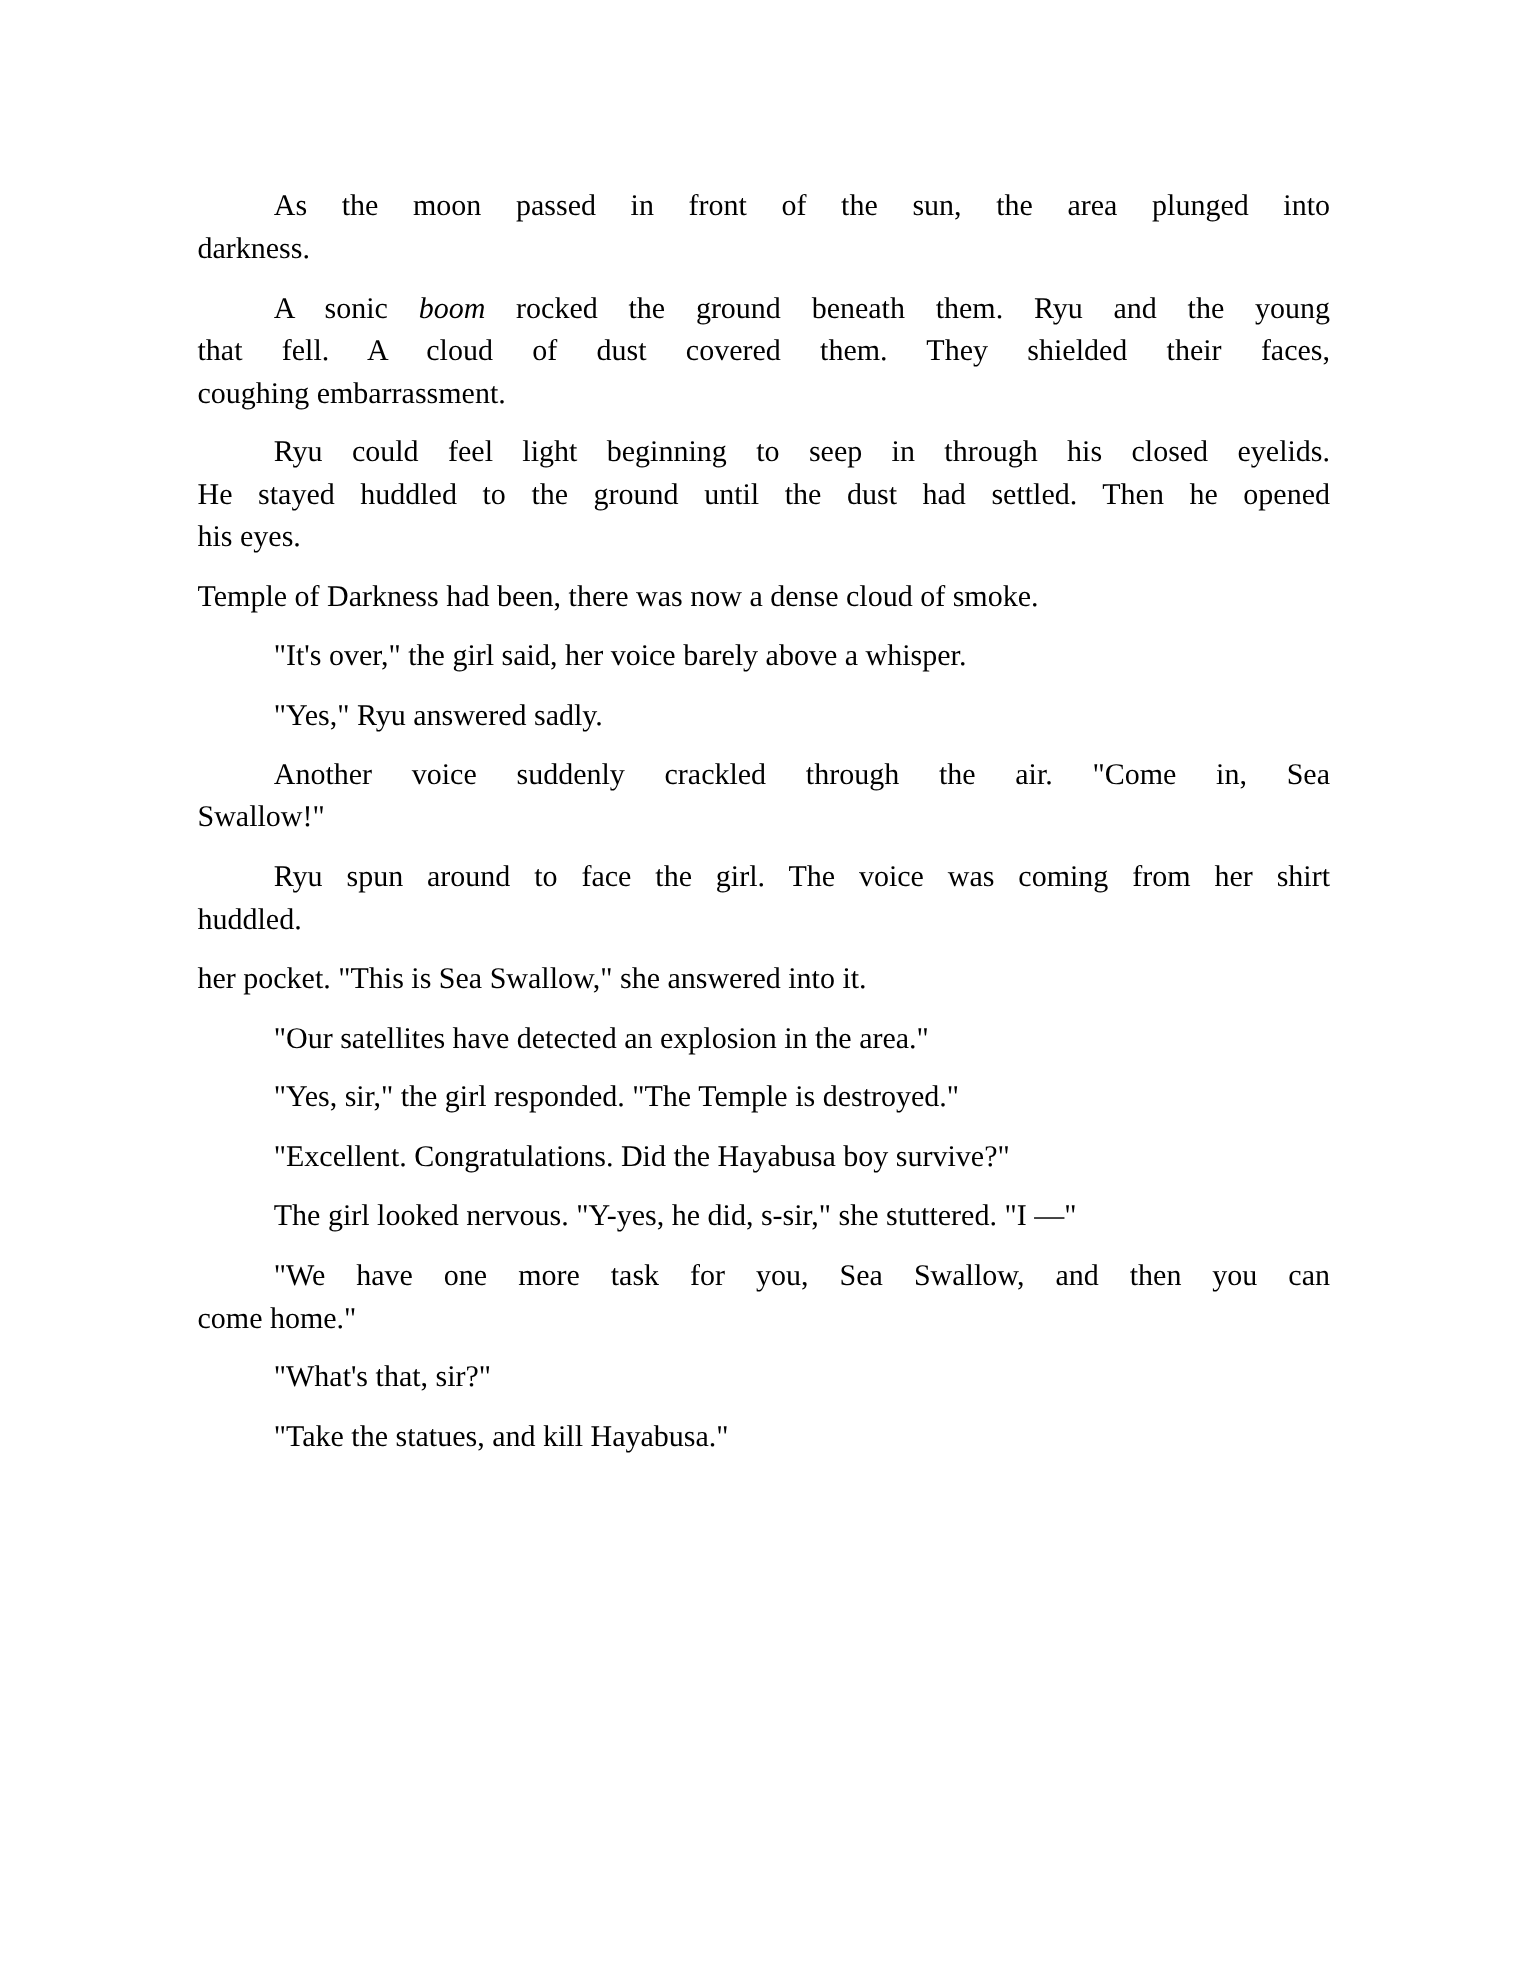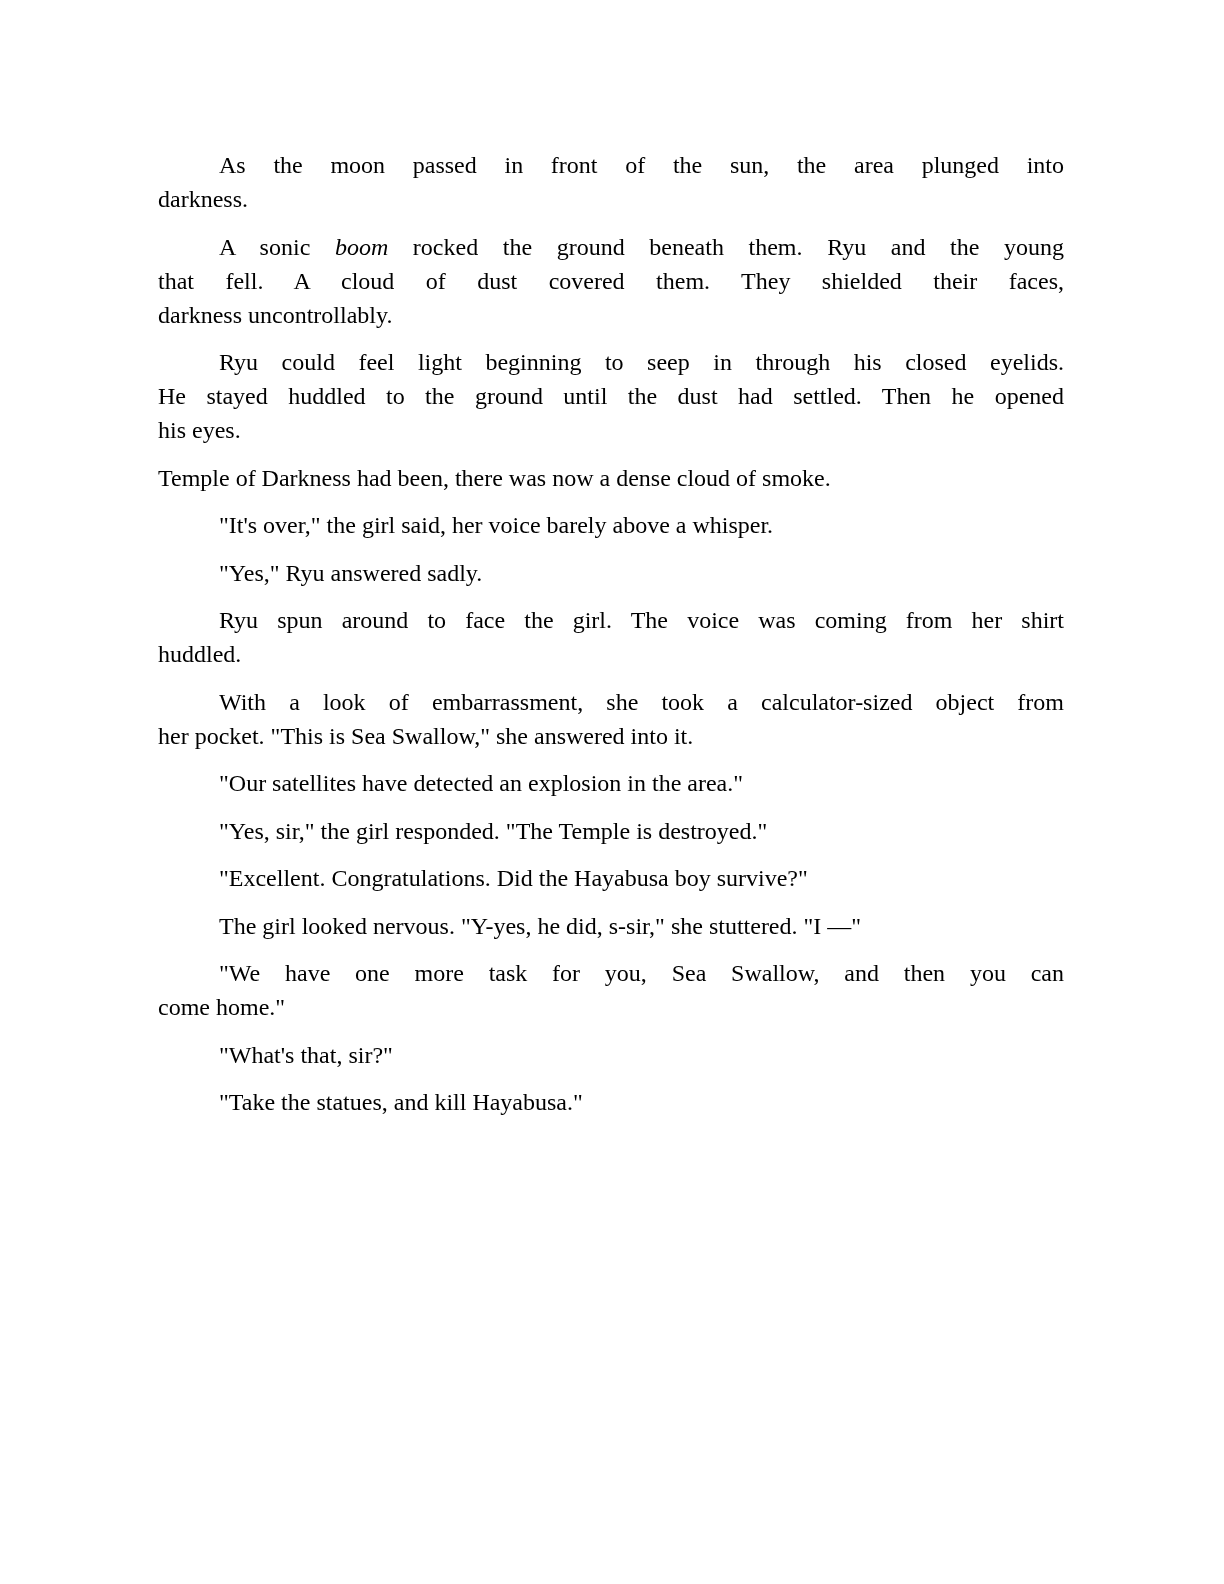--- a/index.html
+++ b/index.html
@@ -35,42 +35,45 @@
 <body style="background: rgb(255, 255, 255);">
 
 <div class="text-block" style="color: rgb(0, 0, 0);">
     <div class="para">
       <div class="line first"><span>As the moon passed in front of the sun, the area plunged into</span></div>
       <div class="line last"><span>darkness.</span></div>
     </div>
     <div class="para">
       <div class="line first"><span>A sonic </span><em>boom</em><span> rocked the ground beneath them. Ryu and the young</span></div>
       <div class="line"><span>that fell. A cloud of dust covered them. They shielded their faces,</span></div>
-      <div class="line last"><span>darkness uncontrollably.</span></div>
+      <div class="line last"><span>coughing embarrassment.</span></div>
     </div>
     <div class="para">
       <div class="line first"><span>Ryu could feel light beginning to seep in through his closed eyelids.</span></div>
       <div class="line"><span>He stayed huddled to the ground until the dust had settled. Then he opened</span></div>
       <div class="line last"><span>his eyes.</span></div>
     </div>
     <div class="para">
       <div class="line last"><span>Temple of Darkness had been, there was now a dense cloud of smoke.</span></div>
     </div>
     <div class="para">
       <div class="line first last"><span>"It's over," the girl said, her voice barely above a whisper.</span></div>
     </div>
     <div class="para">
       <div class="line first last"><span>"Yes," Ryu answered sadly.</span></div>
     </div>
     <div class="para">
+      <div class="line first"><span>Another voice suddenly crackled through the air. "Come in, Sea</span></div>
+      <div class="line last"><span>Swallow!"</span></div>
+    </div>
+    <div class="para">
       <div class="line first"><span>Ryu spun around to face the girl. The voice was coming from her shirt</span></div>
       <div class="line last"><span>huddled.</span></div>
     </div>
     <div class="para">
-      <div class="line first"><span>With a look of embarrassment, she took a calculator-sized object from</span></div>
       <div class="line last"><span>her pocket. "This is Sea Swallow," she answered into it.</span></div>
     </div>
     <div class="para">
       <div class="line first last"><span>"Our satellites have detected an explosion in the area."</span></div>
     </div>
     <div class="para">
       <div class="line first last"><span>"Yes, sir," the girl responded. "The Temple is destroyed."</span></div>
     </div>
     <div class="para">
       <div class="line first last"><span>"Excellent. Congratulations. Did the Hayabusa boy survive?"</span></div>

